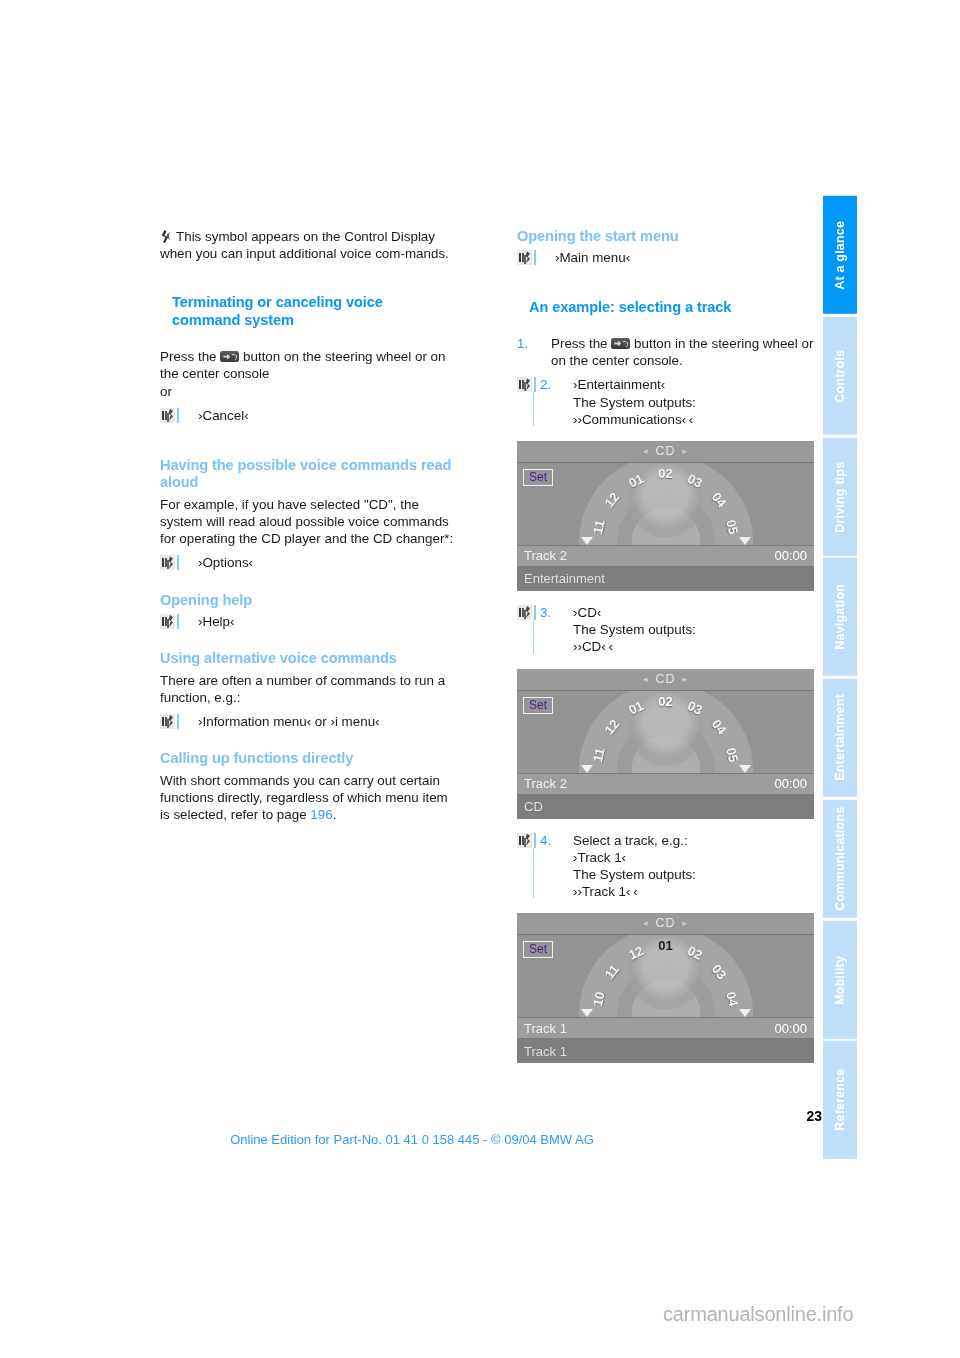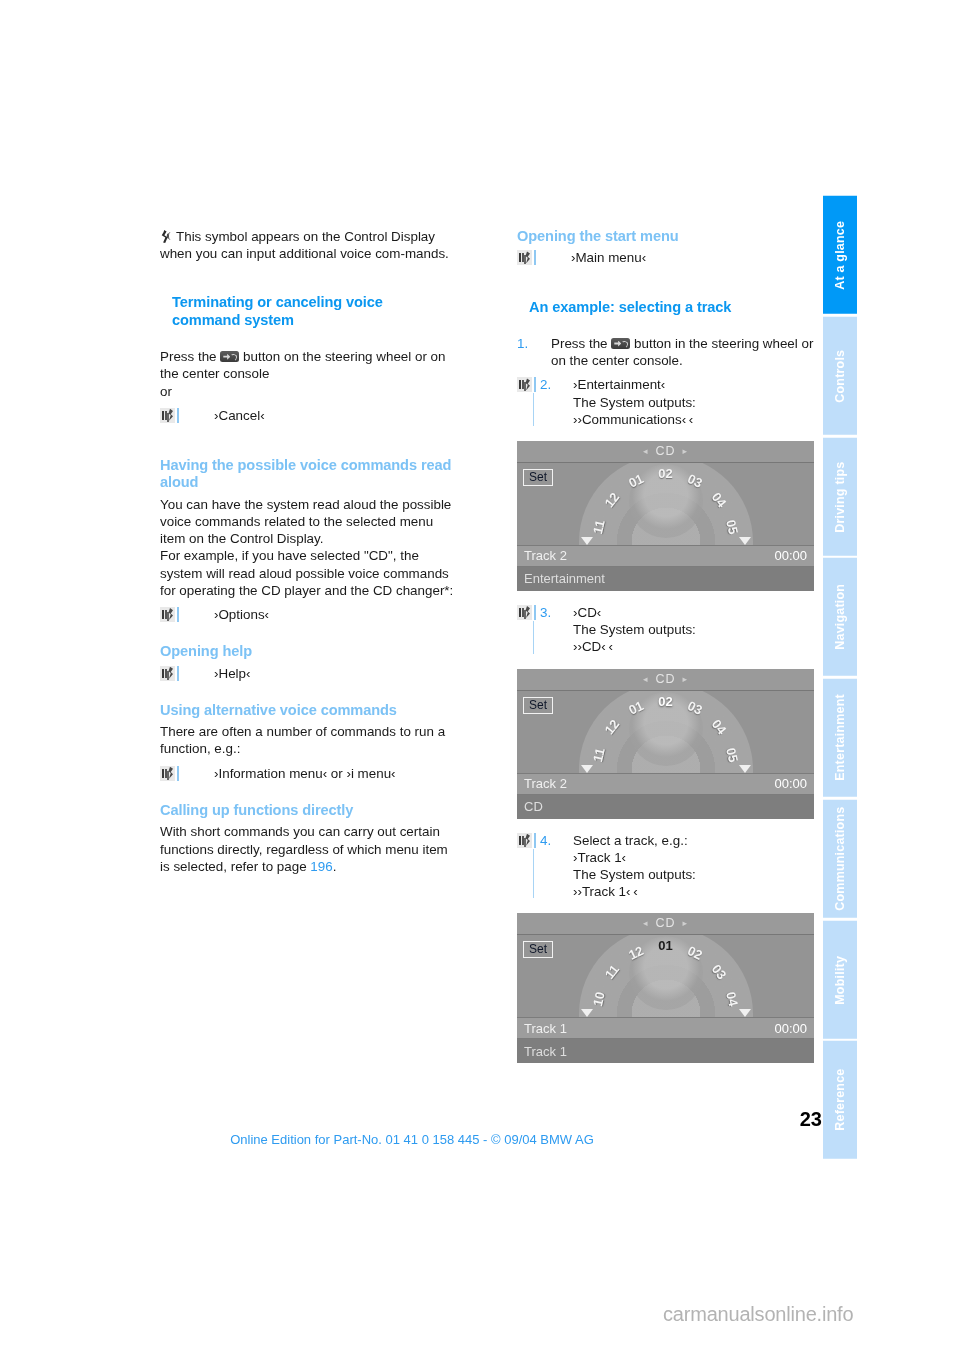--- a/index.html
+++ b/index.html
@@ -201,21 +201,21 @@
     left: 0px;
     top: 0;
     color: #2e9bf0;
     font-weight: normal;
     font-size: 13.4px;
   }
 
   
   .vrow {
     position: relative;
-    padding-left: 54px;
+    padding-left: 38px;
   }
   .vrow .vicon {
     position: absolute;
     left: 0;
     top: 1px;
   }
   .vrow.voice-step {
     padding-left: 34px;
   }
   .vrow.voice-step .num {
@@ -271,21 +271,21 @@
     top: 22px;
     bottom: 46px;
     background: #949494;
     overflow: hidden;
   }
   .idrive .setbtn {
     position: absolute;
     left: 6px; top: 6px;
     padding: 1px 5px 2px 5px;
     border: 1.6px solid #f2f2f2;
-    color: #0f172a;
+    color: #4c1d95;
     font-size: 12px;
     line-height: 12px;
     background: rgba(150,150,150,0.25);
   }
   
   .dial {
     position: absolute;
     left: 50%;
     bottom: -2px;
     width: 174px;
@@ -396,21 +396,21 @@
   #footer {
     position: absolute;
     left: 0;
     top: 1108px;
     width: 860px;
   }
   #page-number {
     position: absolute;
     right: 38px;
     top: 0;
-    font-size: 20px;
+    font-size: 14px;
     font-weight: bold;
     color: #000;
   }
   #footer-line {
     position: absolute;
     left: 0;
     top: 24px;
     width: 824px;
     text-align: center;
     font-size: 13px;
@@ -483,21 +483,20 @@
           <span class="bar"></span>
         </span>
       <span>›Cancel‹</span>
     </div>
 
     <div class="gap-lg"></div>
 
     <div class="gap-md"></div>
     <h3 class="sub-head">Having the possible voice commands read aloud</h3>
     <div class="gap-xs"></div>
-    <p>You can have the system read aloud the possible voice commands related to the selected menu item on the Control Display.</p>
     <p>For example, if you have selected "CD", the system will read aloud possible voice commands for operating the CD player and the CD changer*:</p>
 
     <div class="gap-sm"></div>
     <div class="vrow">
       <span class="vicon voice-icon">
           <span class="glyph"></span>
           <span class="bar"></span>
         </span>
       <span>›Options‹</span>
     </div>

